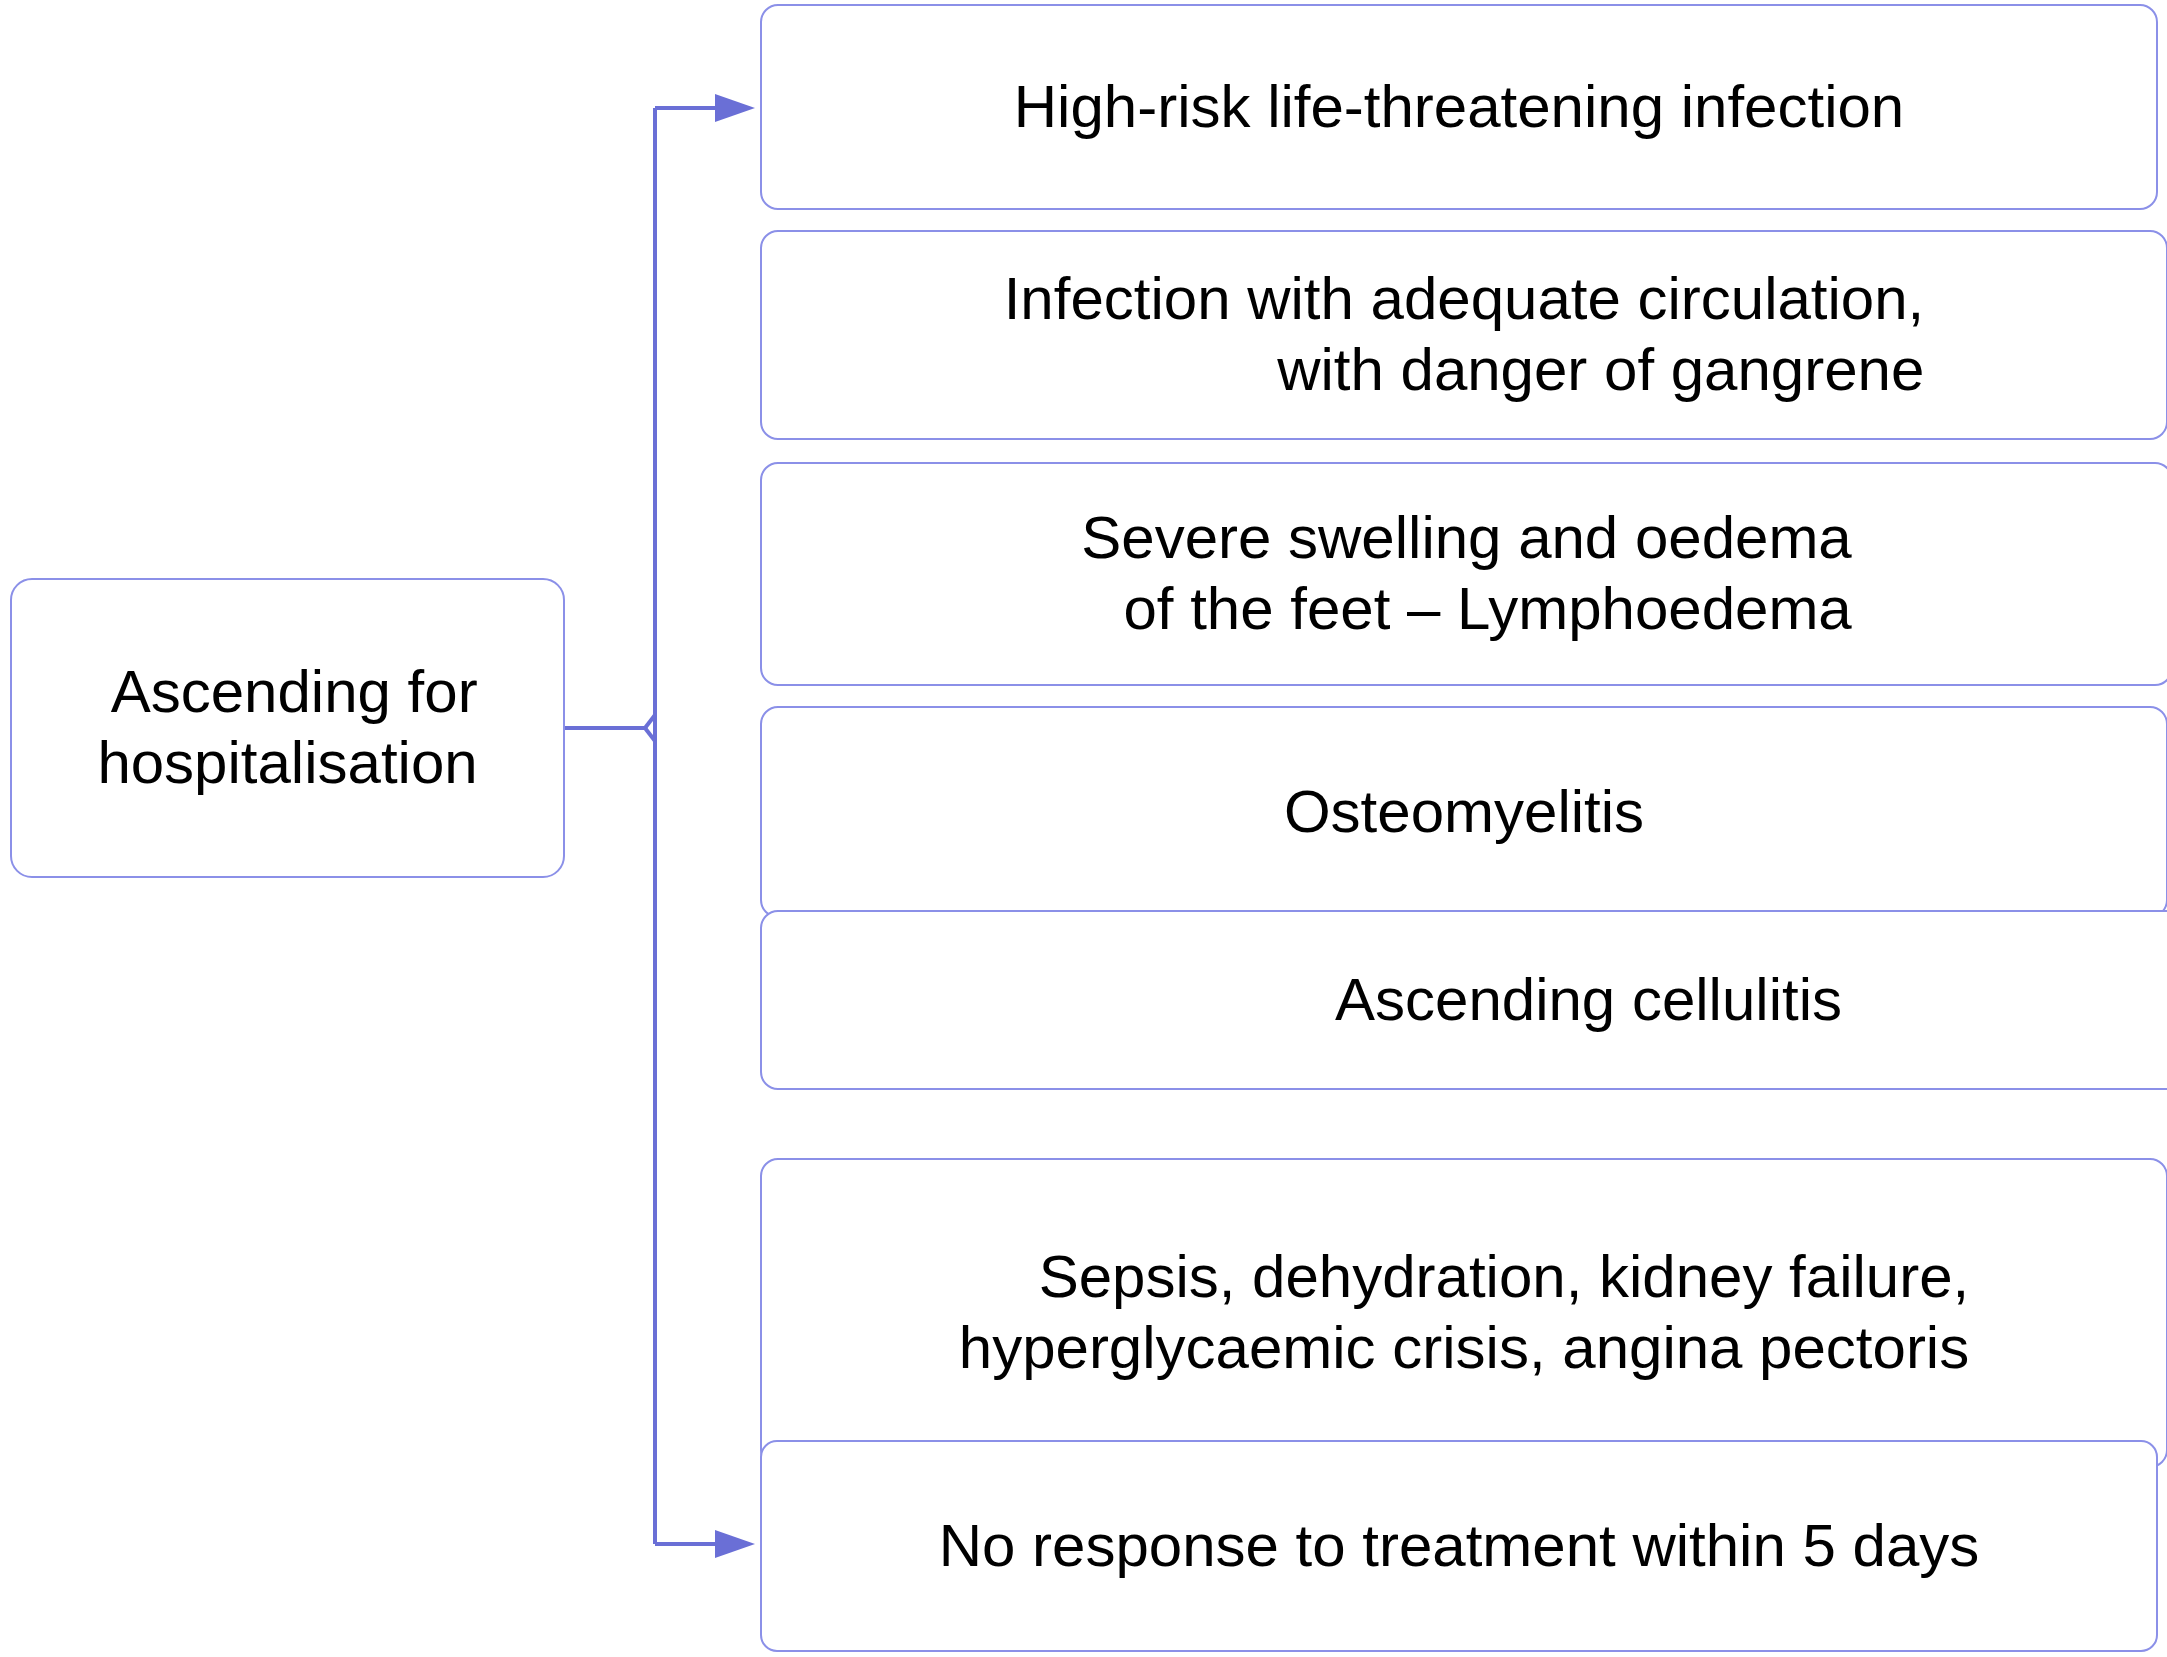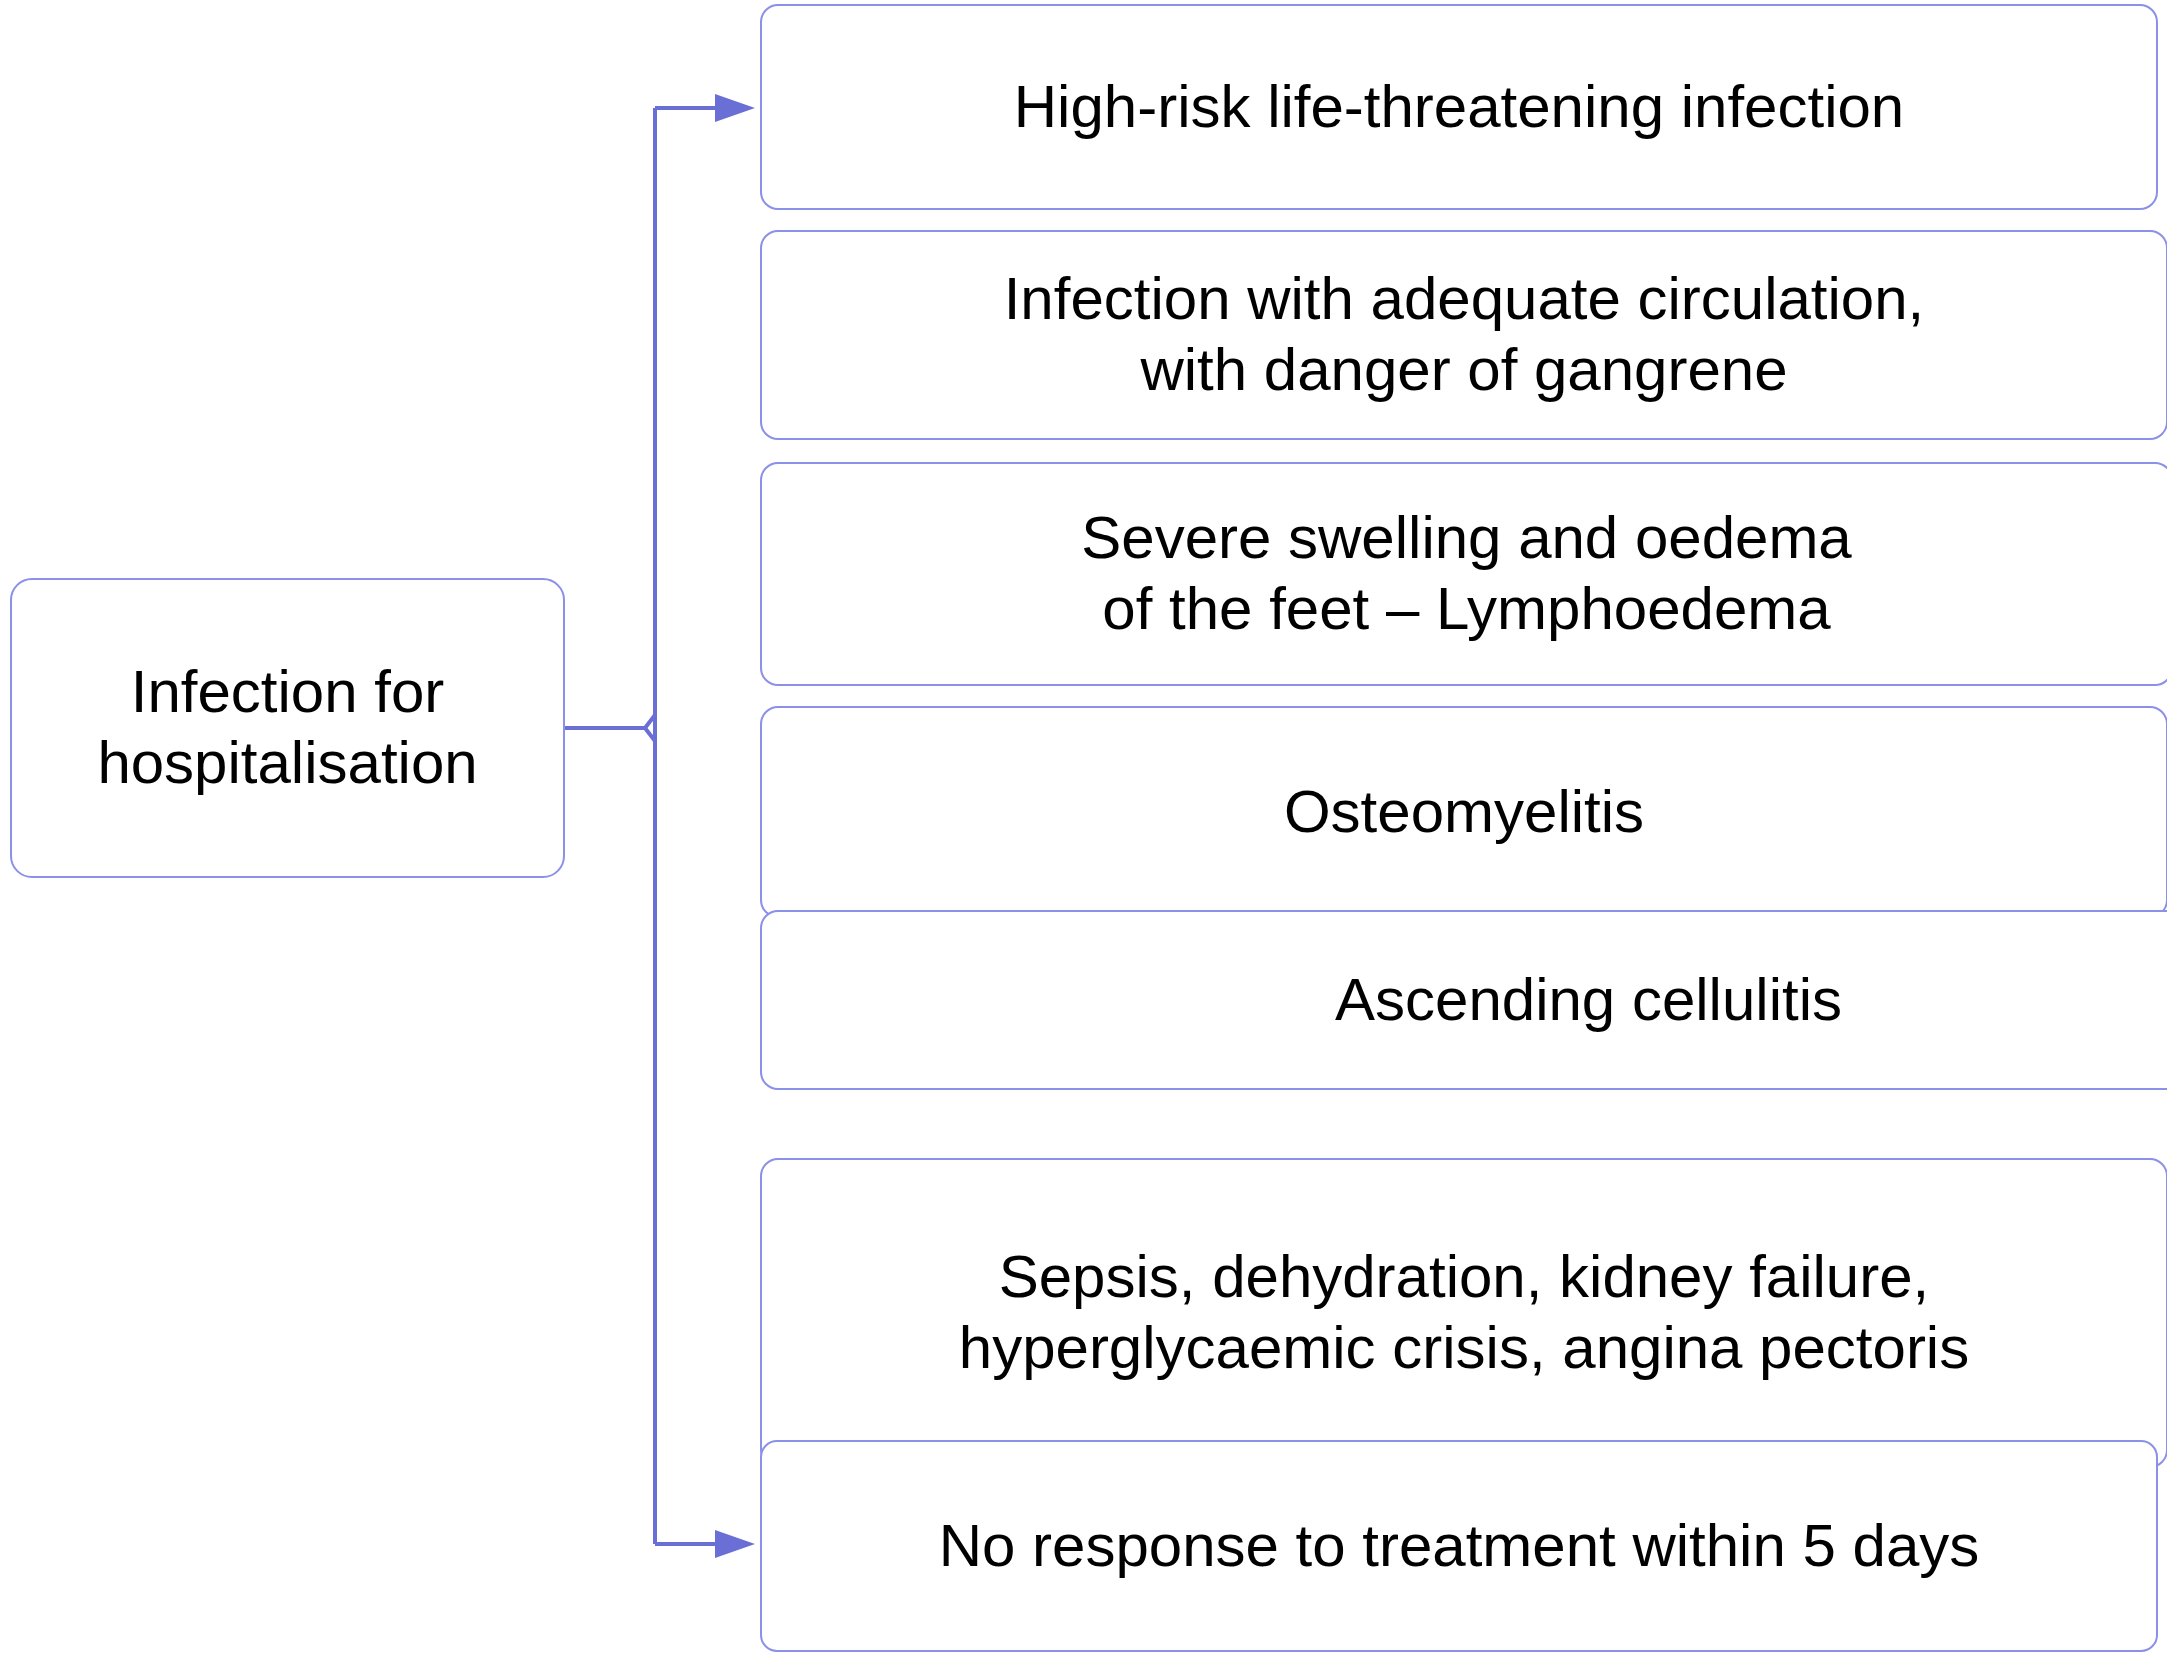--- a/index.html
+++ b/index.html
@@ -36,20 +36,21 @@
     align-items: center;
     justify-content: center;
     text-align: center;
     line-height: 1.18;
     color: #000000;
   }
   .node .node-label {
     display: block;
     padding: 0 18px;
     white-space: pre-line;
+    text-align: right;
   }
   #root-node {
     left: 10px;
     top: 578px;
     width: 555px;
     height: 300px;
     font-size: 60px;
     border-radius: 22px;
   }
   .leaf {
@@ -83,21 +84,21 @@
 
       <path d="M 655 1544 L 715 1544"></path>
     </g>
     <g fill="#6a6fd6">
       <polygon points="715,94 755,108 715,122"></polygon>
       <polygon points="715,1530 755,1544 715,1558"></polygon>
     </g>
   </svg>
 
   <div class="node" id="root-node">
-    <span class="node-label">Infection for
+    <span class="node-label">Ascending for
 hospitalisation</span>
   </div>
 
   <div class="node leaf" id="leaf-0">
     <span class="node-label">High-risk life-threatening infection</span>
   </div>
 
   <div class="node leaf" id="leaf-1">
     <span class="node-label">Infection with adequate circulation,
 with danger of gangrene</span>

